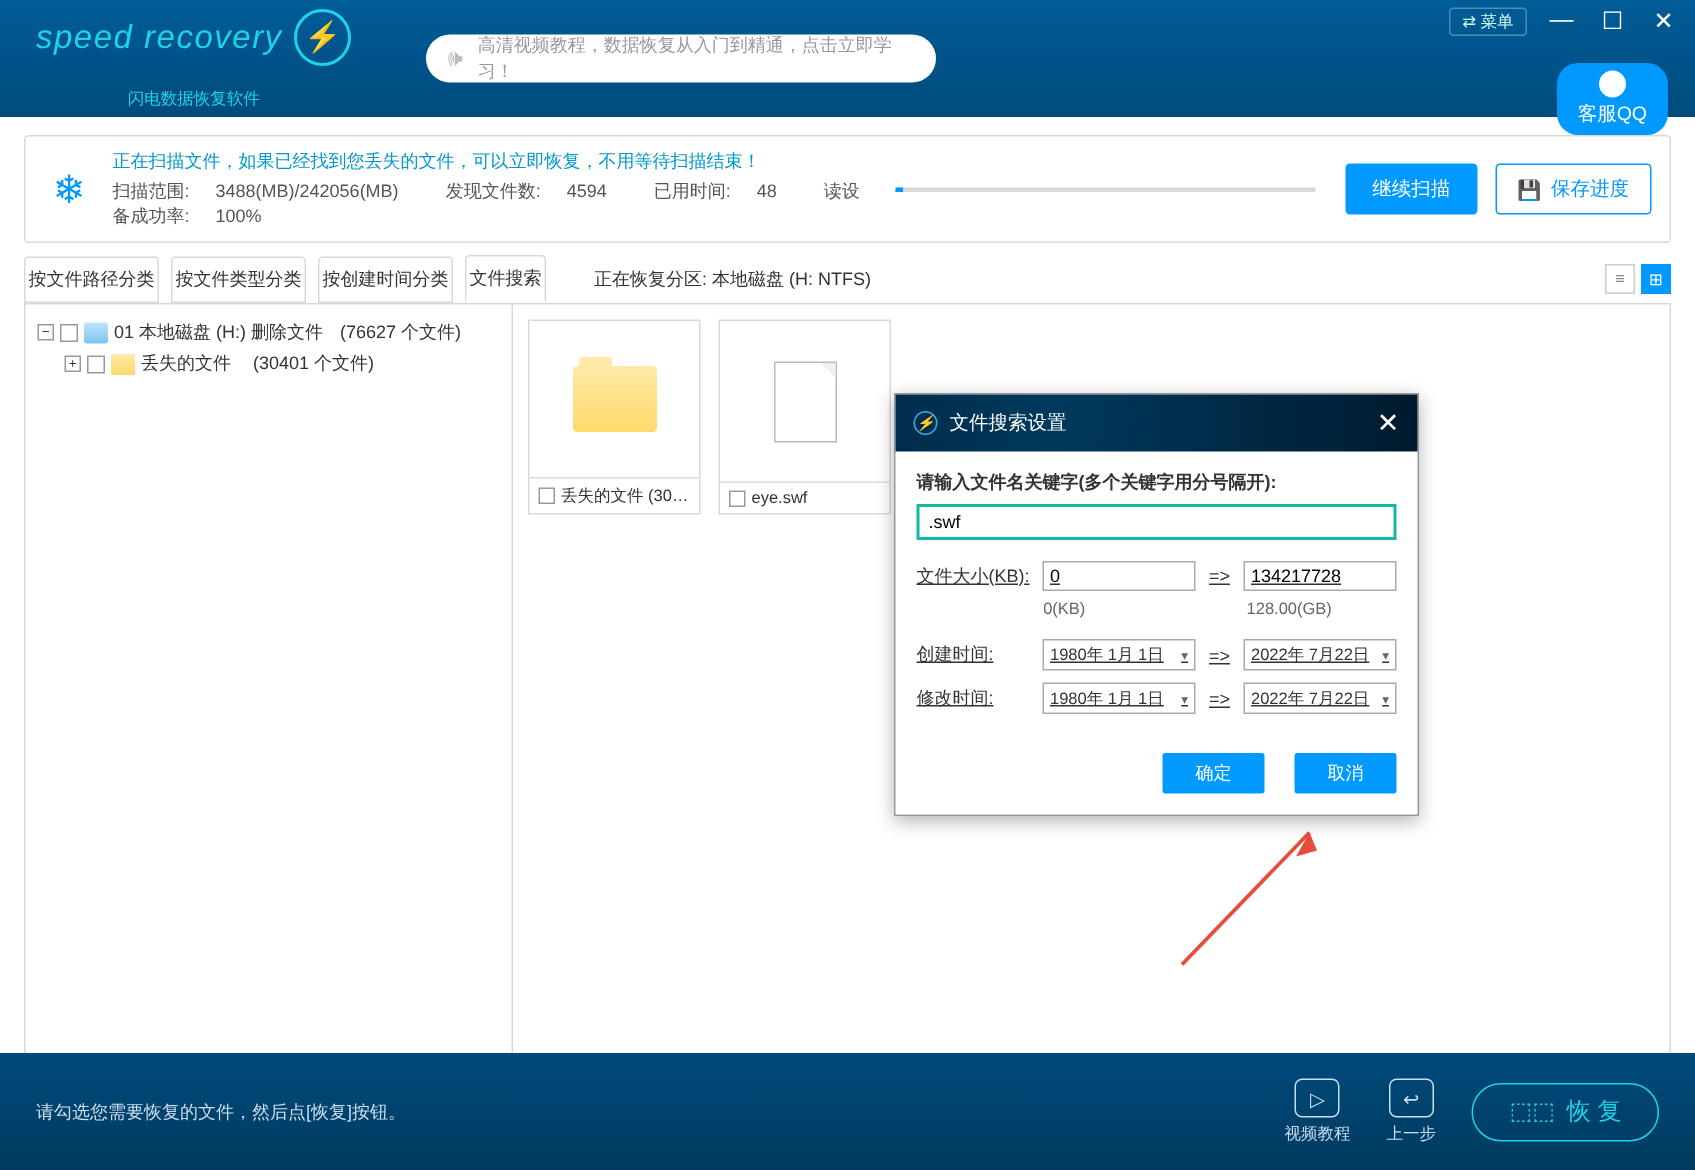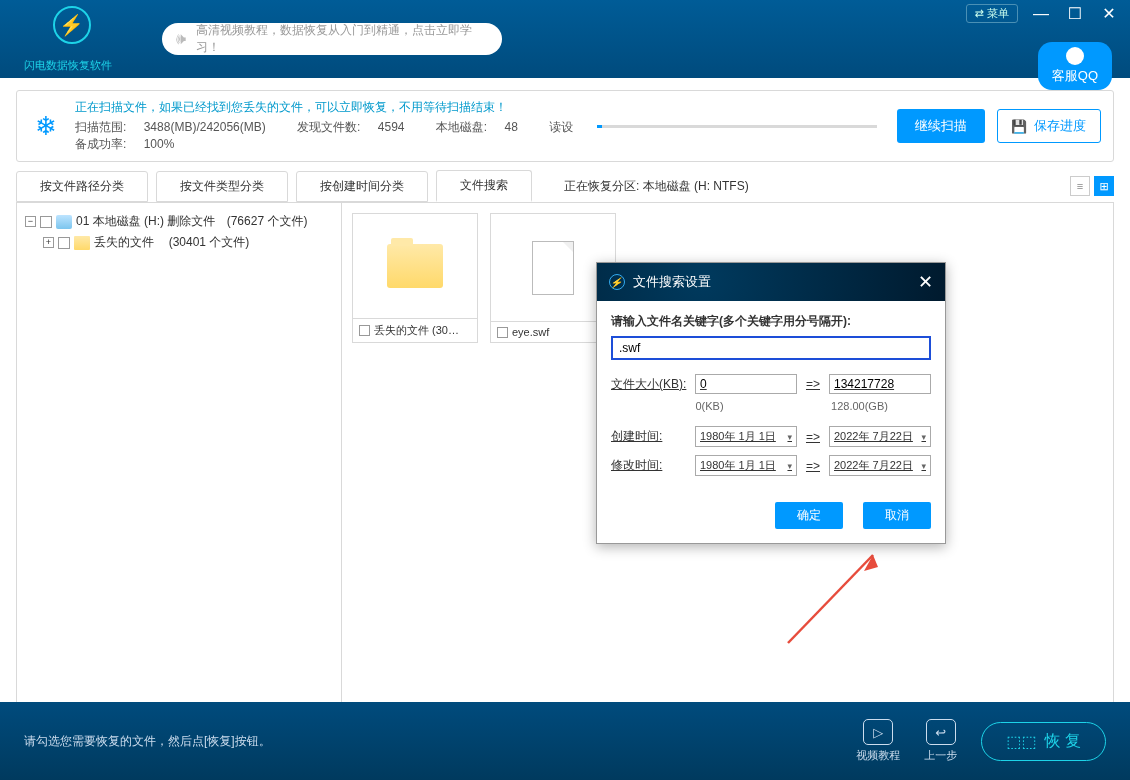--- a/index.html
+++ b/index.html
@@ -27,56 +27,56 @@
 .scan-status { color: #0099cc; margin-bottom: 3px; }
 .scan-detail { color: #555; }
 .scan-detail span { margin-right: 14px; }
 .btn-continue { background: #0099ff; color: #fff; border: none; padding: 8px 18px; border-radius: 3px; font-size: 13px; }
 .btn-save { border: 1px solid #0099ff; color: #0099ff; background: #fff; padding: 7px 14px; border-radius: 3px; font-size: 13px; display: flex; align-items: center; gap: 6px; }
 .progress-bar { flex: 0 0 280px; height: 3px; background: #d9d9d9; position: relative; margin: 0 8px; }
 .progress-fill { position: absolute; left: 0; top: 0; height: 100%; width: 2%; background: #0099ff; }
 
 
 .tabs { display: flex; gap: 8px; padding: 0 16px; align-items: center; }
-.tab { border: 1px solid #d9d9d9; padding: 6px 23px; font-size: 12px; color: #333; border-radius: 3px 3px 0 0; background: #fff; }
+.tab { border: 1px solid #d9d9d9; padding: 6px 2px; font-size: 12px; color: #333; border-radius: 3px 3px 0 0; background: #fff; }
 .tab.active { border-bottom: 2px solid #fff; position: relative; z-index: 1; }
 .recovery-label { margin-left: 24px; font-size: 12px; color: #333; }
 .view-toggle { margin-left: auto; display: flex; gap: 4px; }
 .view-btn { width: 20px; height: 20px; border: 1px solid #ccc; display: flex; align-items: center; justify-content: center; font-size: 11px; color: #888; }
 .view-btn.active { background: #0099ff; color: #fff; border-color: #0099ff; }
 
 
 .content { display: flex; border: 1px solid #d9d9d9; margin: 0 16px; height: 530px; }
 .tree { width: 325px; border-right: 1px solid #d9d9d9; padding: 8px; font-size: 12px; }
 .tree-item { display: flex; align-items: center; gap: 4px; padding: 2px 0; color: #333; }
 .tree-exp { width: 11px; height: 11px; border: 1px solid #999; display: inline-flex; align-items: center; justify-content: center; font-size: 9px; line-height: 1; }
 .tree-chk { width: 12px; height: 12px; border: 1px solid #999; }
 .tree-icon { width: 16px; height: 14px; display: inline-block; }
 .disk-icon { background: linear-gradient(#bde4ff,#7cc5ee); border-radius: 2px; }
 .folder-icon { background: linear-gradient(#ffe9a8,#ffd96a); border-radius: 1px; }
 .tree-child { margin-left: 18px; }
 
 .files { flex: 1; padding: 10px; display: flex; gap: 12px; align-items: flex-start; }
-.file-card { border: 1px solid #d9d9d9; width: 126px; height: 130px; display: flex; flex-direction: column; }
+.file-card { border: 1px solid #d9d9d9; width: 115px; height: 130px; display: flex; flex-direction: column; }
 .file-thumb { flex: 1; display: flex; align-items: center; justify-content: center; }
 .big-folder { width: 56px; height: 44px; background: linear-gradient(#ffe9a8,#ffd96a); border-radius: 3px; position: relative; }
 .big-folder::before { content: ''; position: absolute; top: -6px; left: 4px; width: 22px; height: 8px; background: #ffe9a8; border-radius: 2px 2px 0 0; }
 .big-file { width: 42px; height: 54px; background: #fff; border: 1px solid #bbb; position: relative; }
 .big-file::after { content:''; position:absolute; right:0; top:0; border-style:solid; border-width:0 10px 10px 0; border-color:transparent #f0f0f0 transparent transparent;}
 .file-label { border-top: 1px solid #d9d9d9; padding: 4px 6px; font-size: 11px; color: #333; display: flex; align-items: center; gap: 4px; }
 .file-chk { width: 11px; height: 11px; border: 1px solid #999; flex-shrink: 0; }
 
 
 .modal { position: absolute; left: 596px; top: 262px; width: 350px; background: #fff; border: 1px solid #999; box-shadow: 0 3px 12px rgba(0,0,0,0.3); z-index: 10; }
 .modal-head { background: radial-gradient(circle at 30% 40%, #003a5e, #001a2e); color: #fff; padding: 8px 12px; display: flex; align-items: center; font-size: 13px; }
 .modal-head-icon { width: 16px; height: 16px; border: 1.5px solid #3ae; border-radius: 50%; display: inline-flex; align-items: center; justify-content: center; font-size: 10px; color: #3ae; margin-right: 8px; font-style: italic; }
 .modal-close { margin-left: auto; font-size: 18px; cursor: pointer; }
 .modal-body { padding: 12px 14px; font-size: 12px; color: #333; }
 .modal-label { margin-bottom: 6px; font-weight: bold; }
-.modal-input { width: 100%; border: 2px solid #1d4ed8; padding: 3px 6px; font-size: 12px; margin-bottom: 14px; }
+.modal-input { width: 100%; border: 2px solid #14b8a6; padding: 3px 6px; font-size: 12px; margin-bottom: 14px; }
 .modal-row { display: flex; align-items: center; gap: 6px; margin-bottom: 6px; text-decoration: underline; }
 .modal-row-label { width: 78px; }
 .modal-num { width: 102px; border: 1px solid #aaa; padding: 2px 4px; font-size: 12px; }
 .modal-arrow { width: 20px; text-align: center; }
 .modal-hint { display: flex; gap: 8px; margin-bottom: 14px; font-size: 11px; color: #666; }
 .modal-hint-spacer { width: 78px; }
 .modal-hint-val { width: 102px; }
 .modal-hint-gap { width: 20px; }
 .modal-date { width: 102px; border: 1px solid #aaa; padding: 2px 4px; font-size: 11px; display: flex; align-items: center; justify-content: space-between; }
 .chev { font-size: 9px; color: #666; }
@@ -93,20 +93,21 @@
 .foot-icon-box { width: 30px; height: 26px; border: 1.5px solid #cde; border-radius: 5px; display: flex; align-items: center; justify-content: center; font-size: 13px; }
 .btn-recover { border: 1.5px solid #1dd3e8; color: #1dd3e8; border-radius: 20px; padding: 8px 24px; font-size: 16px; display: flex; align-items: center; gap: 8px; background: transparent; }
 .recover-icon { font-size: 16px; }
 </style>
 </head>
 <body>
 
 <div class="header">
   <div class="logo">
     <div class="logo-row">
+      <span class="logo-text">speed recovery</span>
       <span class="logo-icon">⚡</span>
     </div>
     <span class="logo-sub">闪电数据恢复软件</span>
   </div>
   <div class="search-bar">
     <span class="speaker-icon">🕪</span>
     <span>高清视频教程，数据恢复从入门到精通，点击立即学习！</span>
   </div>
   <div class="win-controls">
     <div class="menu-btn">⇄ <span>菜单</span></div>
@@ -120,21 +121,21 @@
   </div>
 </div>
 
 <div class="scan-row">
   <div class="scan-icon">❄</div>
   <div class="scan-info">
     <div class="scan-status">正在扫描文件，如果已经找到您丢失的文件，可以立即恢复，不用等待扫描结束！</div>
     <div class="scan-detail">
       <span><span>扫描范围:</span> <span>3488(MB)/242056(MB)</span></span>
       <span><span>发现文件数:</span> <span>4594</span></span>
-      <span><span>本地磁盘:</span> <span>48</span></span>
+      <span><span>已用时间:</span> <span>48</span></span>
       <span><span>读设备成功率:</span> <span>100%</span></span>
     </div>
   </div>
   <div class="progress-bar">
       <div class="progress-fill"></div>
     </div>
   <button class="btn-continue">继续扫描</button>
   <button class="btn-save">
     <span>💾</span>
       <span>保存进度</span>

